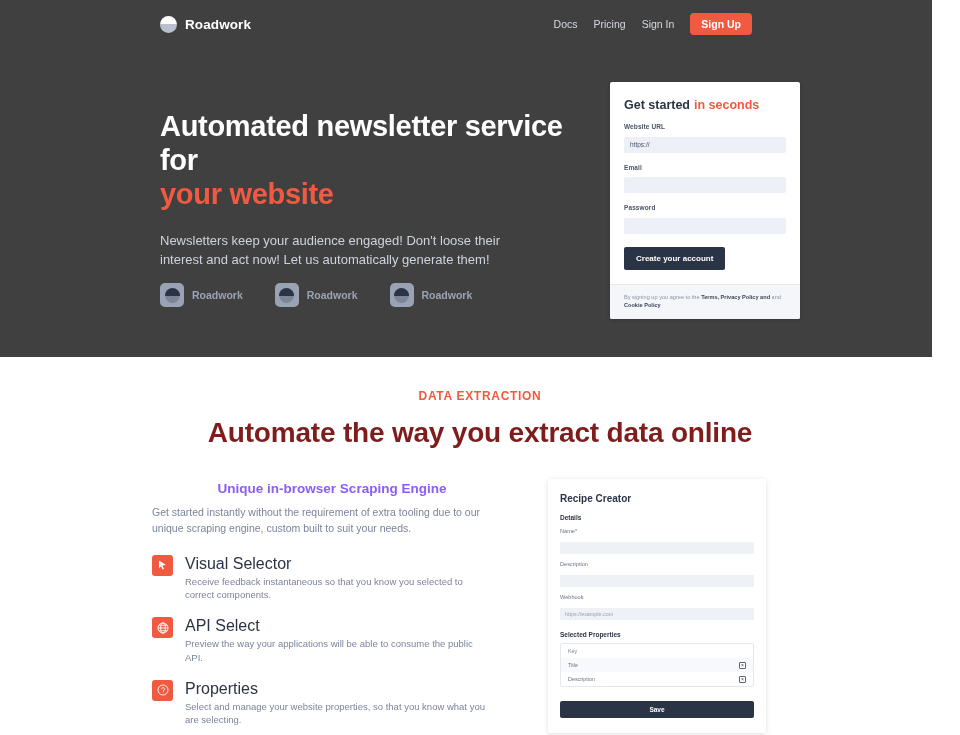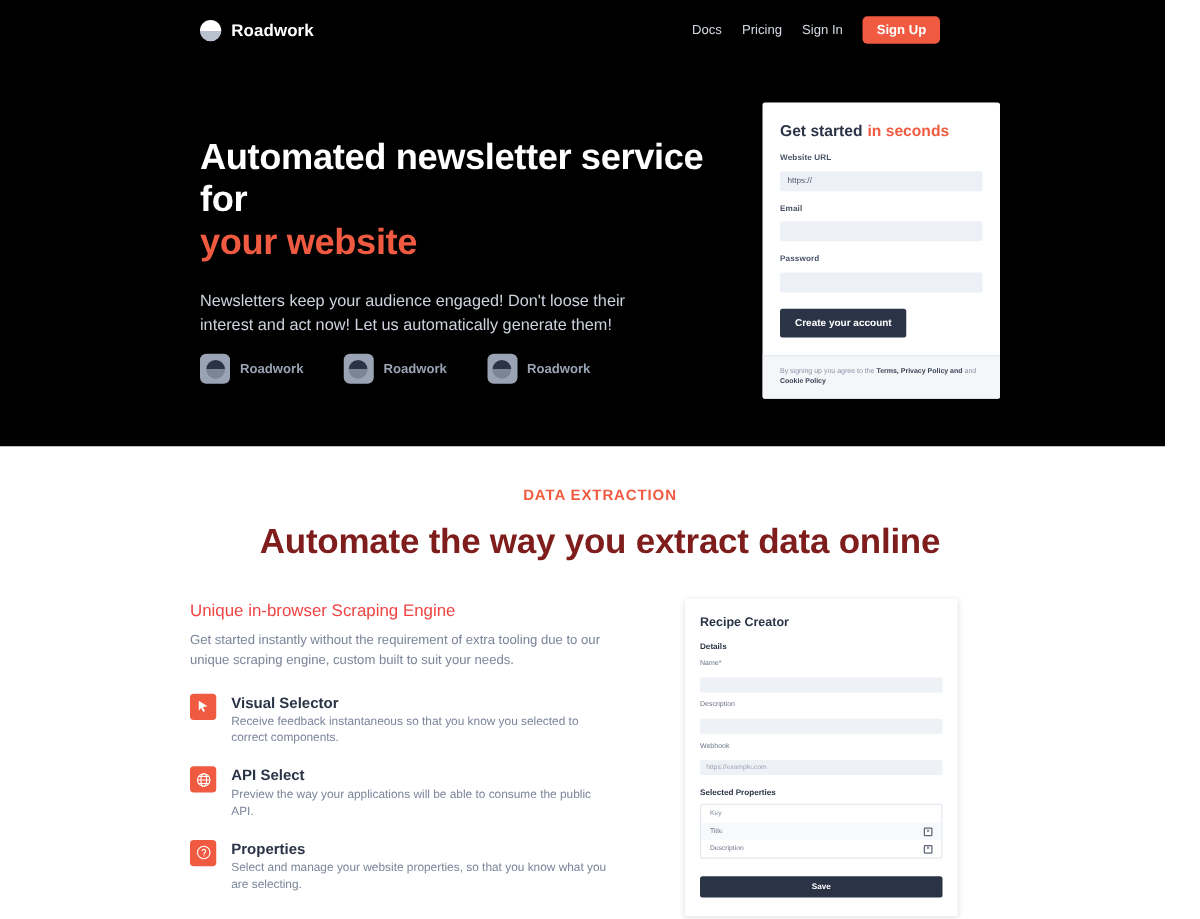--- a/index.html
+++ b/index.html
@@ -5,21 +5,21 @@
   * { box-sizing: border-box; margin: 0; padding: 0; }
   html, body {
     width: 960px; height: 735px;
     font-family: "Liberation Sans", sans-serif;
     background: #ffffff;
     overflow: hidden;
   }
 
   
   .hero {
-    background: #000000;
+    background: #404040;
     height: 357px;
     width: 932px;
     position: relative;
   }
   .navbar {
     height: 48px;
     display: flex;
     align-items: center;
     padding: 0 180px 0 160px;
   }
@@ -132,37 +132,37 @@
     text-align: center; color: #7f1d1d;
     font-size: 28px; font-weight: bold; margin-top: 14px; letter-spacing: -.2px;
   }
   .columns {
     display: flex;
     padding: 32px 170px 0 152px;
     gap: 36px;
   }
   .col-left { width: 360px; }
   .feature-head {
-    font-size: 13.5px; font-weight: normal; color: #ef4444;
+    font-size: 13.5px; font-weight: bold; color: #8b5cf6; text-align: center;
   }
   .feature-sub {
     margin-top: 9px; font-size: 10.5px; line-height: 1.5; color: #7b849a;
     max-width: 360px;
   }
   .feature-list { margin-top: 18px; }
   .feature {
     display: flex; gap: 12px; margin-bottom: 15px;
   }
   .feature-icon {
     width: 21px; height: 21px; flex: 0 0 21px;
     background: #f05a40; border-radius: 3px;
     display: flex; align-items: center; justify-content: center;
   }
   .feature-icon svg { display: block; }
-  .feature-title { font-size: 12px; font-weight: bold; color: #2b3446; }
+  .feature-title { font-size: 16px; font-weight: normal; color: #2b3446; }
   .feature-desc {
     font-size: 9.5px; line-height: 1.45; color: #7b849a; margin-top: 2px;
     max-width: 300px;
   }
 
   
   .recipe-card {
     width: 218px;
     background: #ffffff;
     border-radius: 2px;

